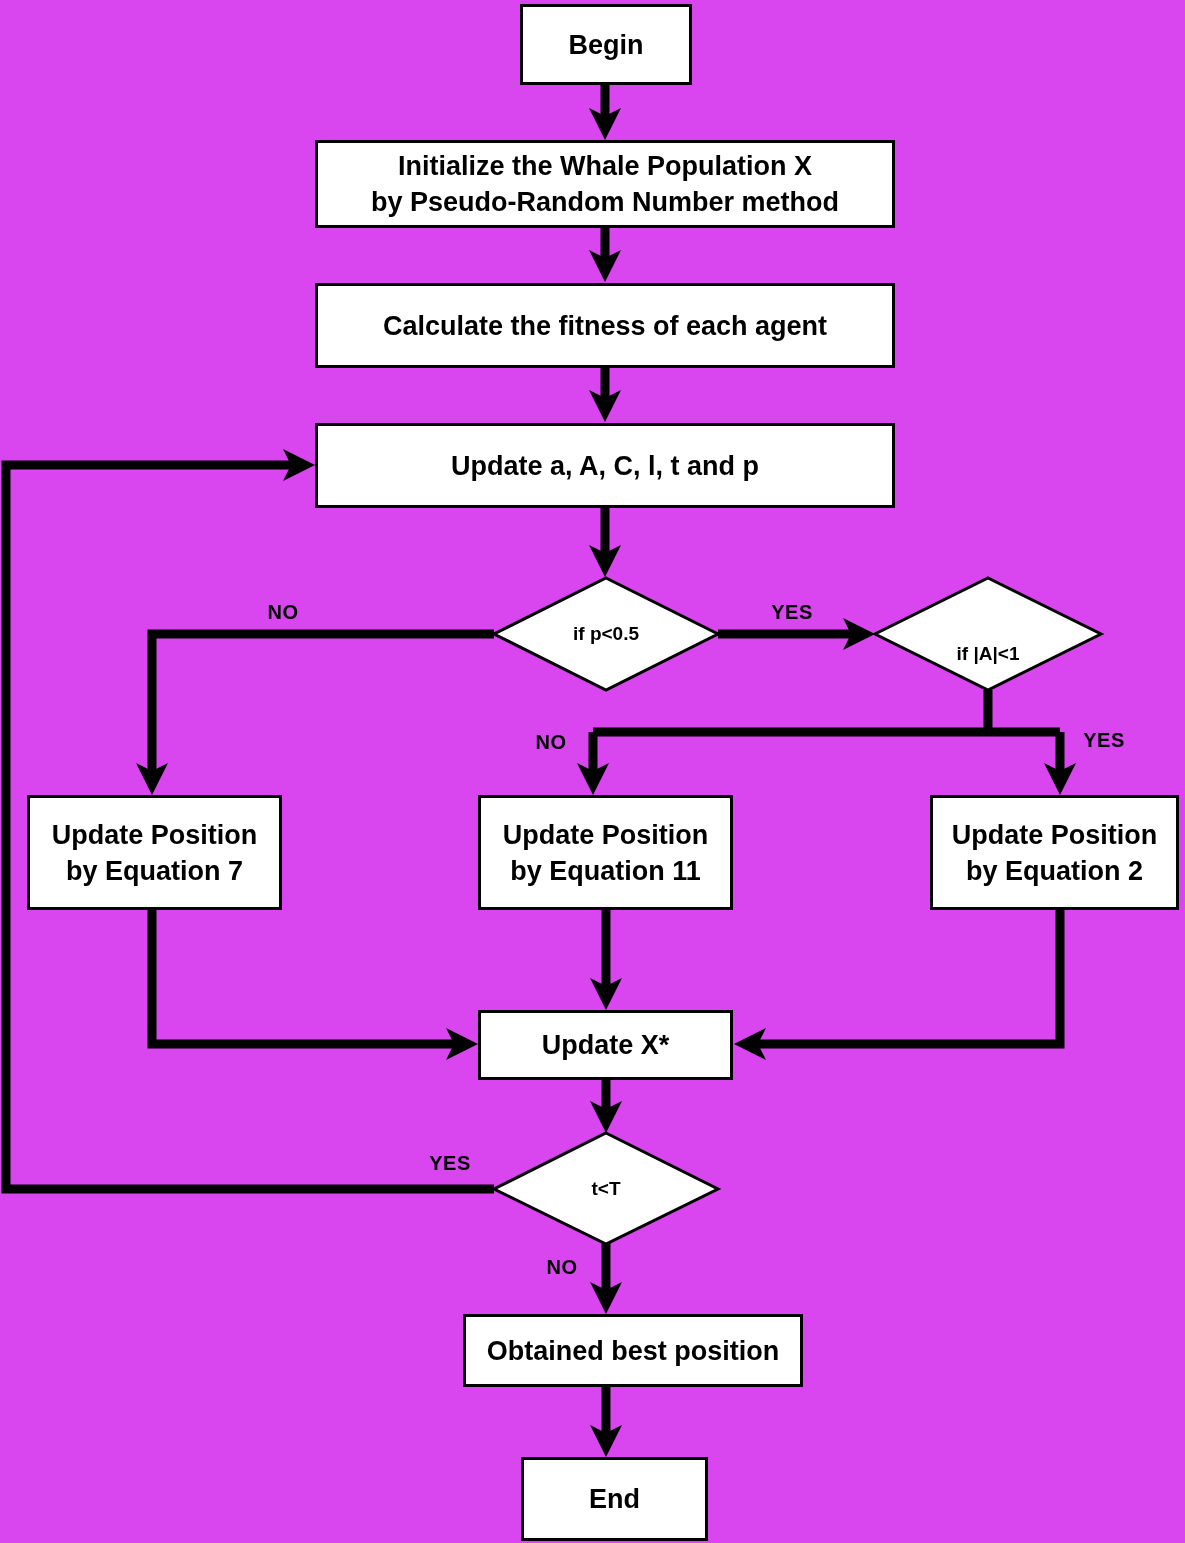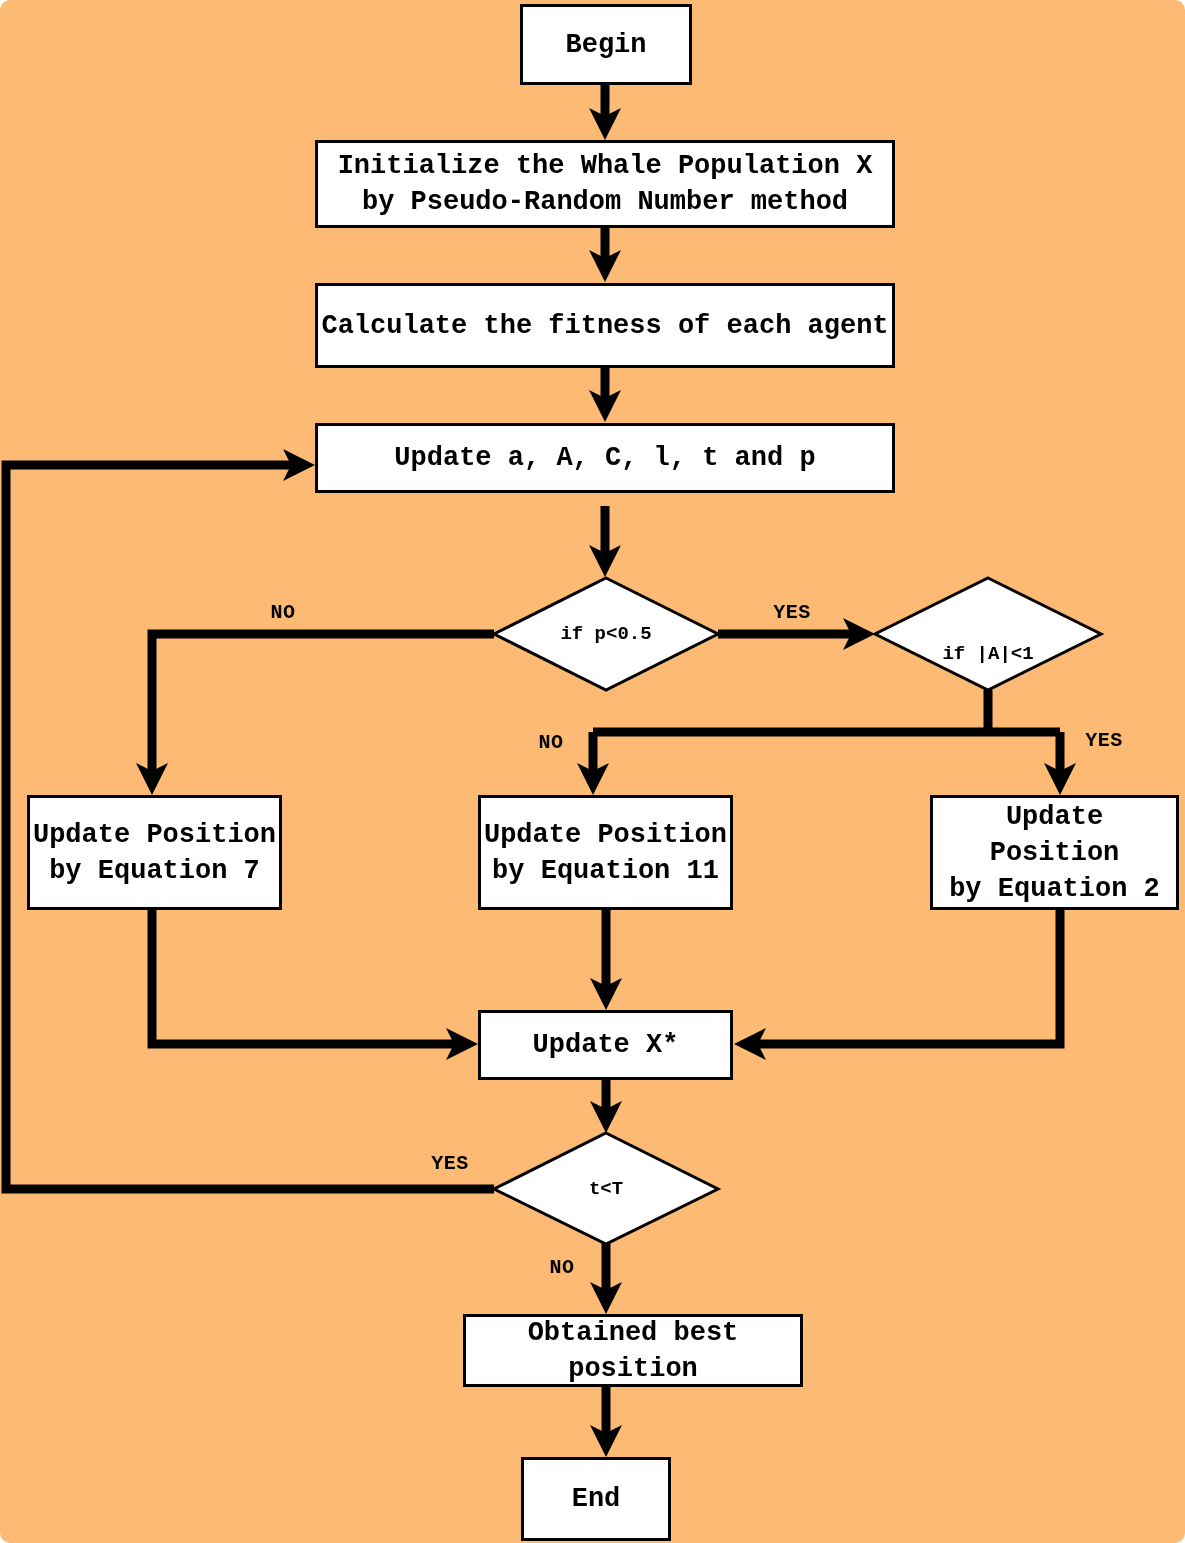--- a/index.html
+++ b/index.html
@@ -1,24 +1,23 @@
 <!DOCTYPE html>
 <html><head>
 <meta charset="utf-8">
 <style>
   html, body { margin: 0; padding: 0; background: #ffffff; }
   .stage {
     position: relative;
     width: 1185px;
     height: 1543px;
-    background: #fdba74;
-    font-family: Liberation Mono, monospace;
+    background: #d946ef;
+    font-family: Liberation Sans, sans-serif;
     color: #000;
     overflow: hidden;
-    border-radius: 10px;
   }
   svg.wires { position: absolute; left: 0; top: 0; }
   .edge   { stroke: #000000; stroke-width: 9; fill: none; }
   .arrow  { fill: #000000; stroke: none; }
   .diamond{ fill: #ffffff; stroke: #000000; stroke-width: 3; }
   .node {
     position: absolute;
     box-sizing: border-box;
     border: 3px solid #000000;
     background: #ffffff;
@@ -115,21 +114,21 @@
 
   <div class="node" style="left:315px; top:140px; width:580px; height:88px;">
     <span>Initialize the Whale Population X</span>
     <span>by Pseudo-Random Number method</span>
   </div>
 
   <div class="node" style="left:315px; top:283px; width:580px; height:85px;">
     <span>Calculate the fitness of each agent</span>
   </div>
 
-  <div class="node" style="left:315px; top:423px; width:580px; height:70px;">
+  <div class="node" style="left:315px; top:423px; width:580px; height:85px;">
     <span>Update a, A, C, l, t and p</span>
   </div>
 
   <div class="node" style="left:27px; top:795px; width:255px; height:115px;">
     <span>Update Position</span>
     <span>by Equation 7</span>
   </div>
 
   <div class="node" style="left:478px; top:795px; width:255px; height:115px;">
     <span>Update Position</span>
@@ -142,21 +141,21 @@
   </div>
 
   <div class="node" style="left:478px; top:1010px; width:255px; height:70px;">
     <span>Update X*</span>
   </div>
 
   <div class="node" style="left:435px; top:1314px; width:340px; height:73px;margin-left:28px;">
     <span>Obtained best position</span>
   </div>
 
-  <div class="node" style="left:521px; top:1457px; width:150px; height:84px;align-items:center;">
+  <div class="node" style="left:521px; top:1457px; width:187px; height:84px;align-items:center;">
     <span>End</span>
   </div>
 
   <div class="dlabel" style="left:494px; top:578px; width:224px; height:112px;">if p&lt;0.5</div>
   <div class="dlabel" style="left:875px; top:598px; width:226px; height:112px;">if |A|&lt;1</div>
   <div class="dlabel" style="left:494px; top:1133px; width:224px; height:111px;">t&lt;T</div>
 
   <div class="elabel" style="left:283px; top:612px;">NO</div>
   <div class="elabel" style="left:792px; top:612px;">YES</div>
   <div class="elabel" style="left:551px; top:742px;">NO</div>

